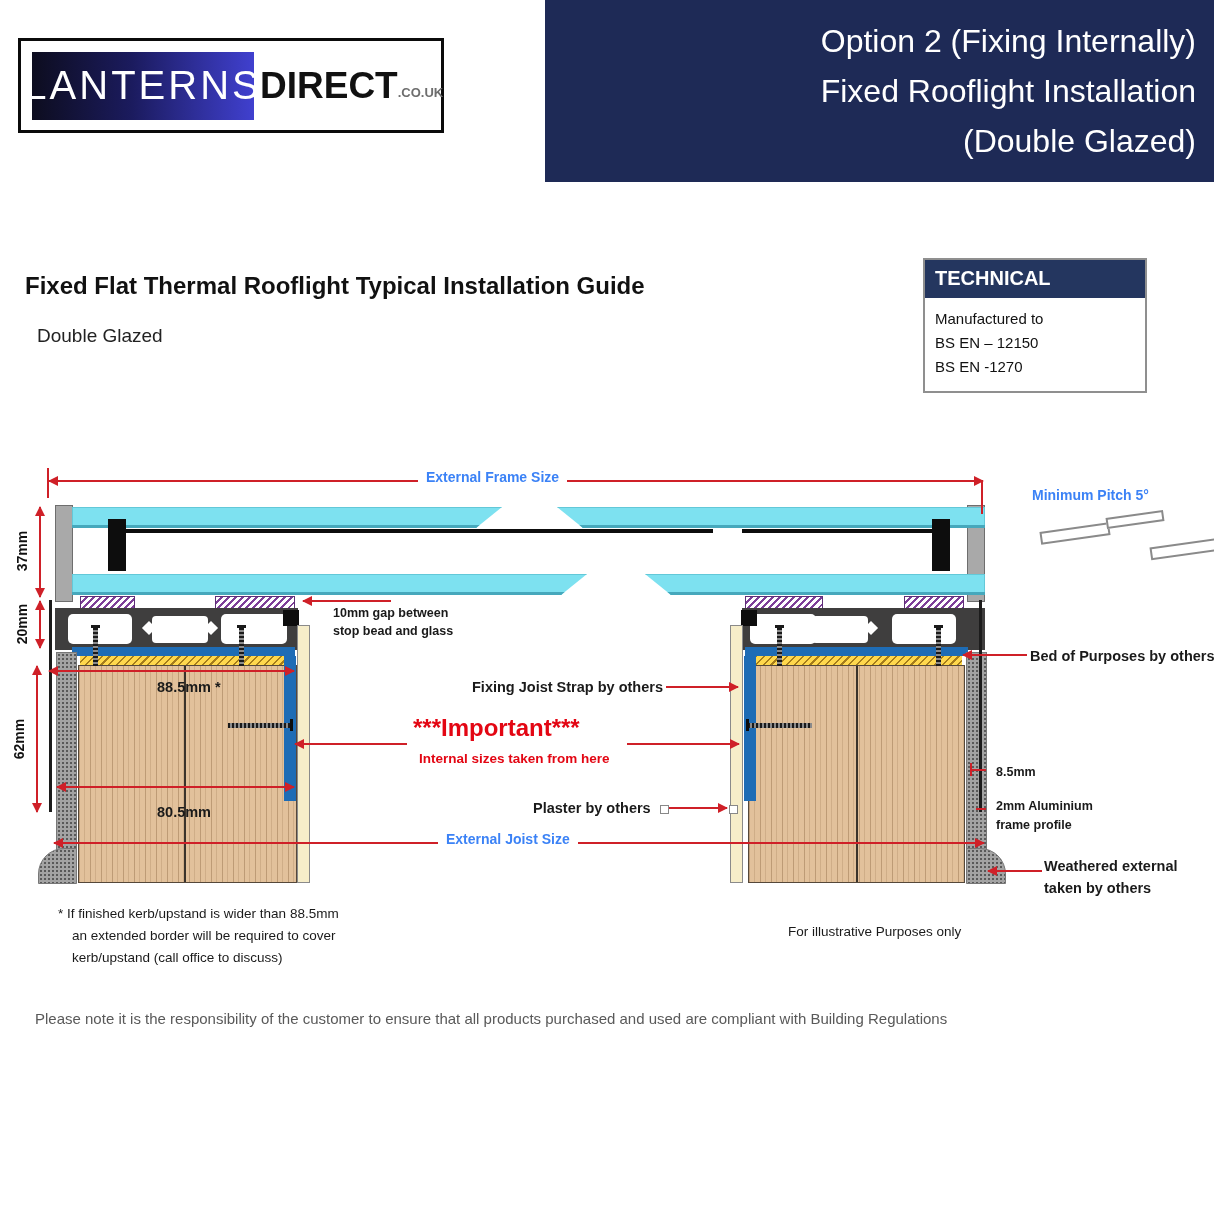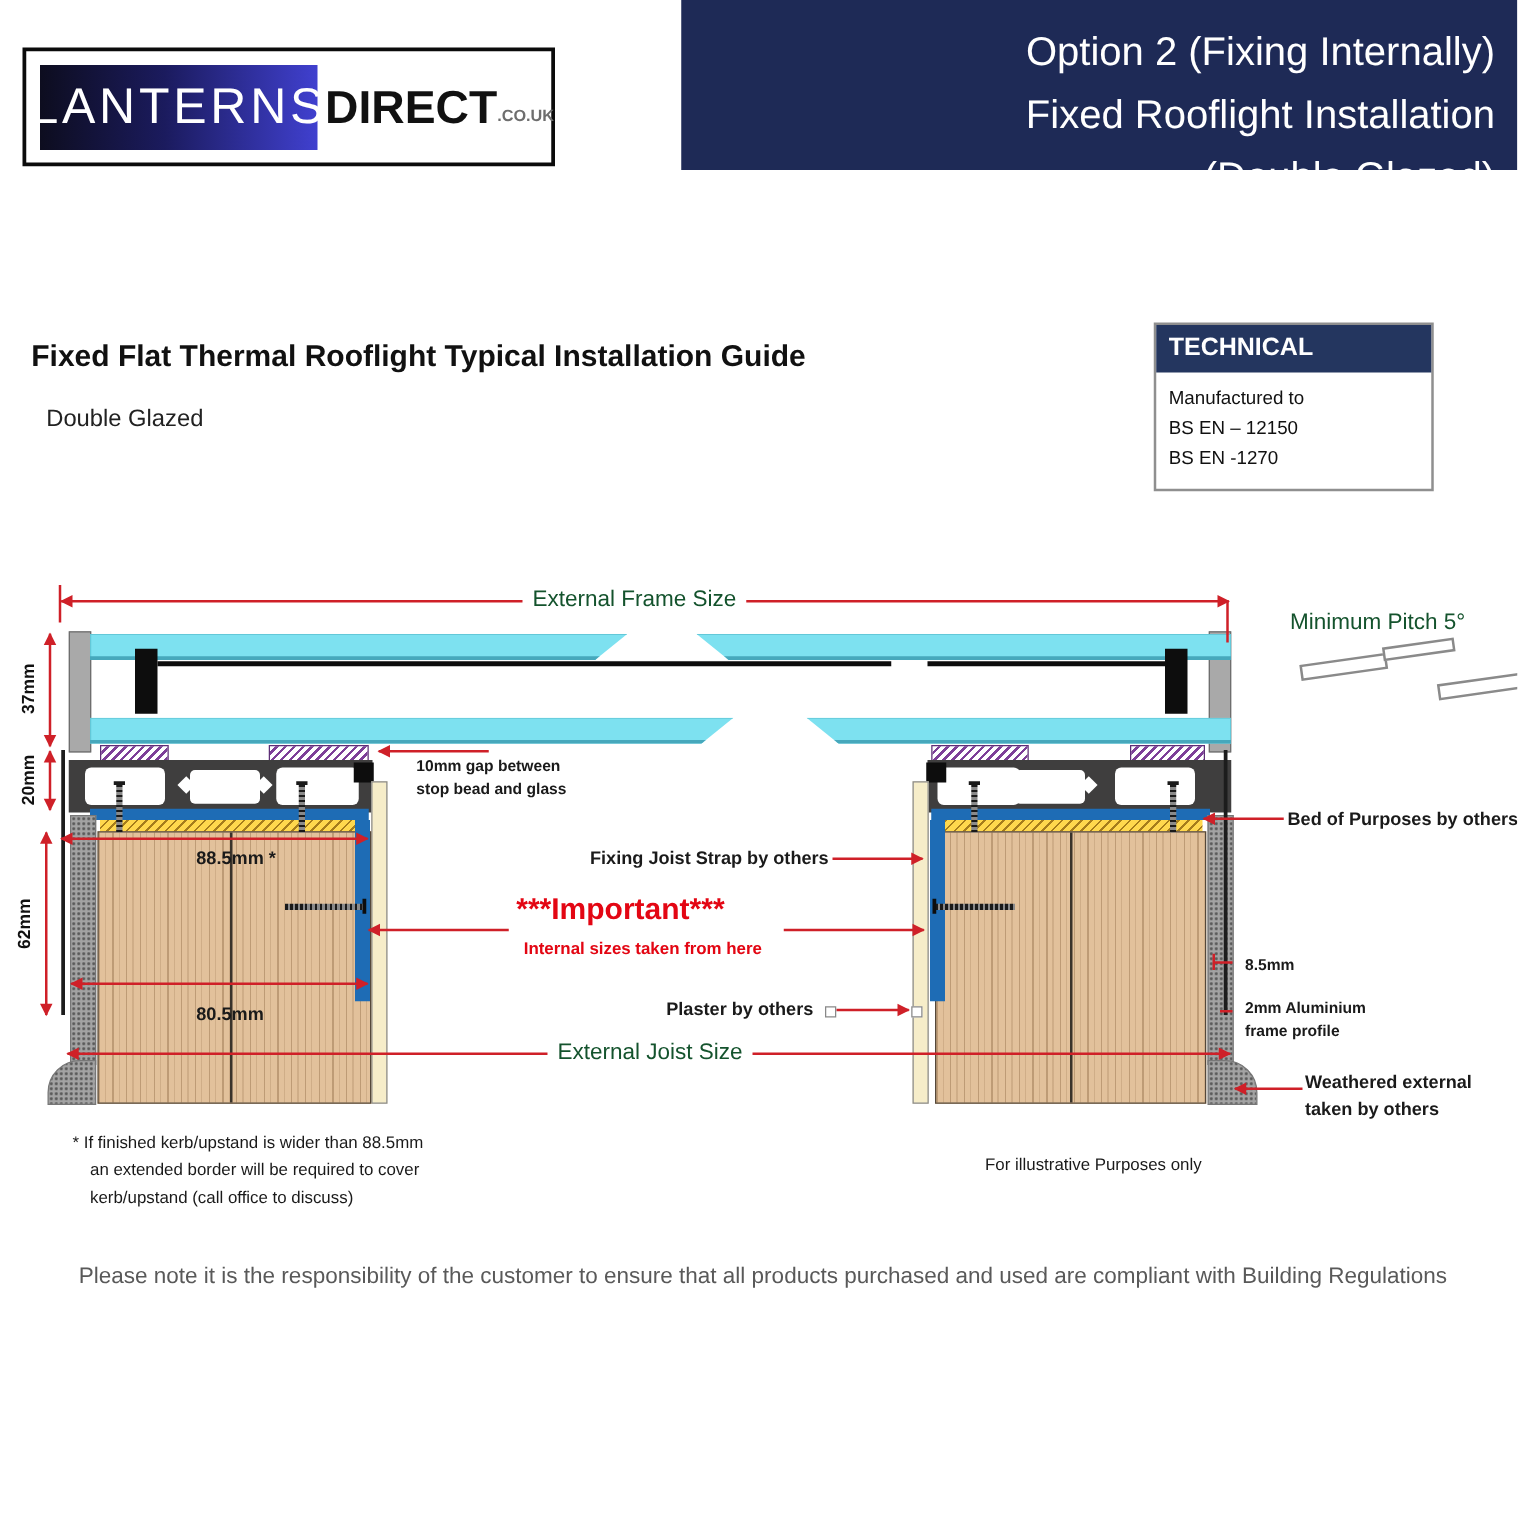--- a/index.html
+++ b/index.html
@@ -7,21 +7,21 @@
   body{font-family:"Liberation Sans", sans-serif;}
   .page{position:relative;width:1214px;height:1214px;background:#fff;overflow:hidden;}
 
   
   .logo-box{position:absolute;left:18px;top:38px;width:426px;height:95px;border:3px solid #0b0b0b;background:#fff;display:flex;align-items:center;box-sizing:border-box;}
   .logo-blue{margin-left:11px;width:222px;height:68px;background:linear-gradient(90deg,#0d0d1f 0%,#1b1b5e 45%,#4040cf 100%);display:flex;align-items:center;justify-content:center;color:#fff;font-size:40px;letter-spacing:3px;font-weight:400;}
   .logo-direct{color:#111;font-weight:800;font-size:37px;margin-left:6px;letter-spacing:0;}
   .logo-tld{color:#6e6e6e;font-weight:bold;font-size:13px;align-self:center;margin-top:14px;}
 
   
-  .banner{position:absolute;left:545px;top:0;width:669px;height:136px;background:var(--navy);color:#fff;text-align:right;box-sizing:border-box;padding:16px 18px 0 0;font-size:32px;font-weight:500;line-height:50px;}
+  .banner{position:absolute;left:545px;top:0;width:669px;height:182px;background:var(--navy);color:#fff;text-align:right;box-sizing:border-box;padding:16px 18px 0 0;font-size:32px;font-weight:500;line-height:50px;}
 
   .title{position:absolute;left:25px;top:272px;font-size:24px;font-weight:bold;color:#111;}
   .subtitle{position:absolute;left:37px;top:325px;font-size:19px;color:#222;}
 
   
   .tech{position:absolute;left:923px;top:258px;width:224px;border:2px solid #8f8f8f;background:#fff;box-sizing:border-box;}
   .tech-head{background:#24365f;color:#fff;font-size:20px;font-weight:bold;padding:7px 10px 8px;}
   .tech-body{padding:9px 10px 12px;font-size:15px;line-height:24px;color:#111;}
 
   
@@ -48,32 +48,32 @@
   .dim-h{position:absolute;height:2px;background:var(--red);z-index:5;}
   .dim-h.a-l::before{content:"";position:absolute;left:-1px;top:-4px;width:0;height:0;border:5px solid transparent;border-left:0;border-right:10px solid var(--red);}
   .dim-h.a-r::after{content:"";position:absolute;right:-1px;top:-4px;width:0;height:0;border:5px solid transparent;border-right:0;border-left:10px solid var(--red);}
   .dim-v{position:absolute;width:2px;background:var(--red);z-index:5;}
   .dim-v.a-u::before{content:"";position:absolute;top:-1px;left:-4px;width:0;height:0;border:5px solid transparent;border-top:0;border-bottom:10px solid var(--red);}
   .dim-v.a-d::after{content:"";position:absolute;bottom:-1px;left:-4px;width:0;height:0;border:5px solid transparent;border-bottom:0;border-top:10px solid var(--red);}
   .tick{position:absolute;background:var(--red);z-index:5;}
 
   
   .lbl{position:absolute;z-index:6;white-space:nowrap;}
-  .red-big{color:#14532d;font-weight:normal;font-size:18px;}
+  .red-big{color:#3b82f6;font-weight:bold;font-size:14px;}
   .red-huge{color:#e30613;font-weight:bold;font-size:24px;}
   .red-small{color:#e30613;font-weight:bold;font-size:13.5px;}
   .blk{font-weight:bold;font-size:14.5px;color:#1a1a1a;}
   .blk-sm{font-weight:bold;font-size:12.5px;color:#1a1a1a;}
   .wbg{background:#fff;padding:0 8px;}
   .vlabel{position:absolute;width:70px;text-align:center;transform:rotate(-90deg);font-weight:bold;font-size:14px;color:#111;z-index:6;white-space:nowrap;}
 
   .pbar{position:absolute;background:#fff;border:2px solid #8a8a8a;transform:rotate(-8deg);box-sizing:border-box;}
   .sqmark{position:absolute;width:7px;height:7px;background:#fff;border:1px solid #888;z-index:6;}
   .note{position:absolute;font-size:13.5px;color:#1a1a1a;}
-  .gray-note{position:absolute;font-size:18px;color:#595959;margin-left:28px;}
+  .gray-note{position:absolute;font-size:15px;color:#595959;}
 </style>
 </head>
 <body>
 
 <div class="page">
 
   <div class="logo-box">
     <div class="logo-blue">
       <span>LANTERNS</span>
     </div>

